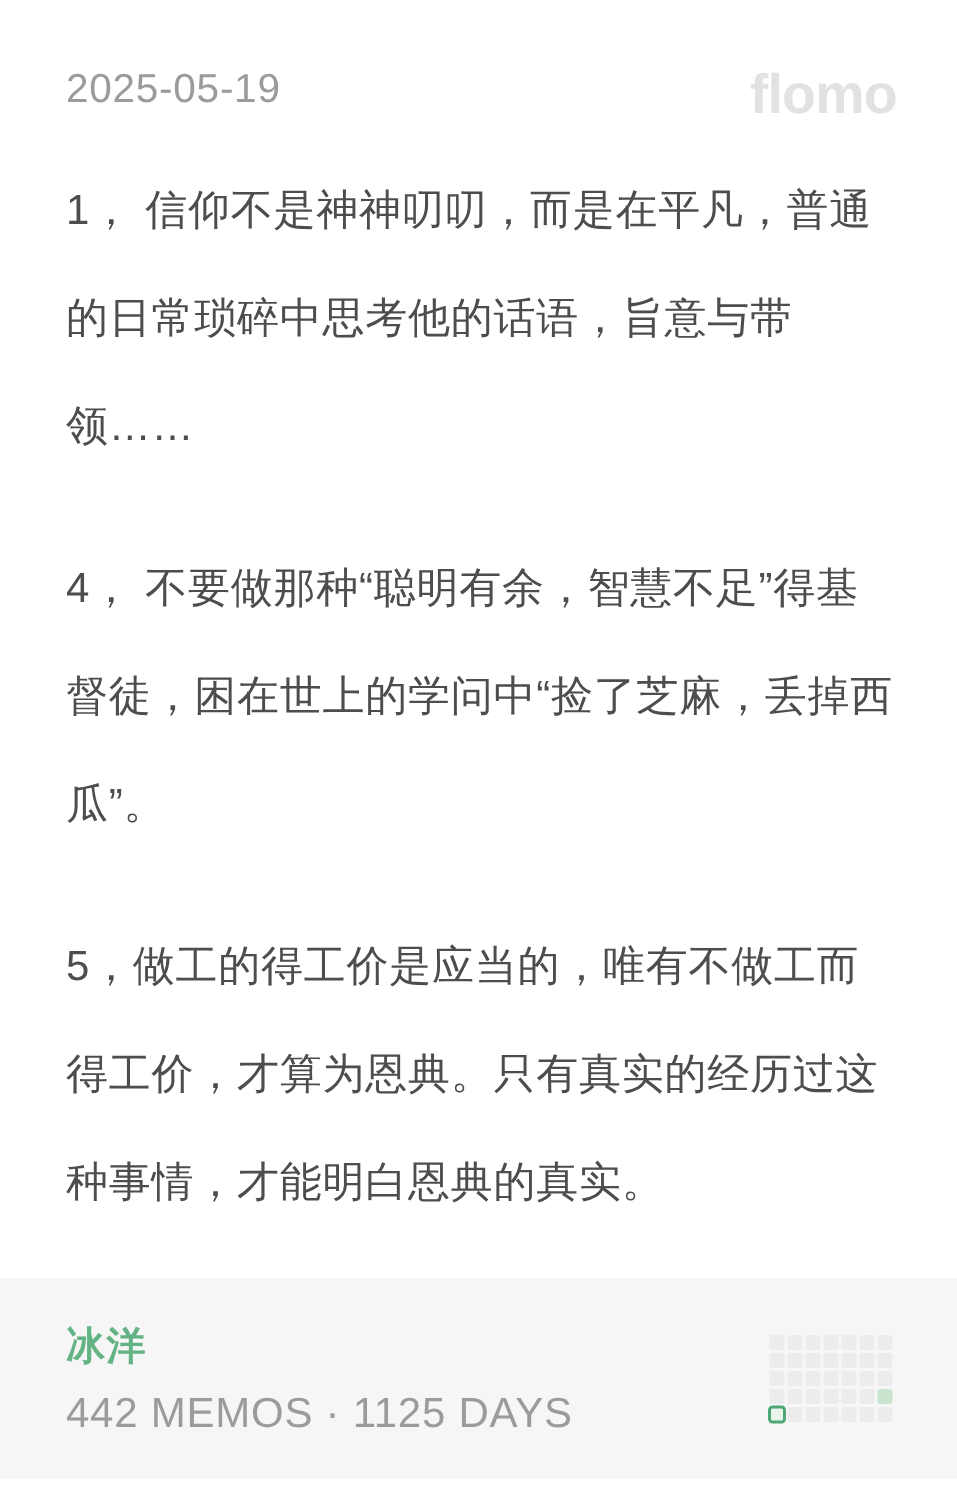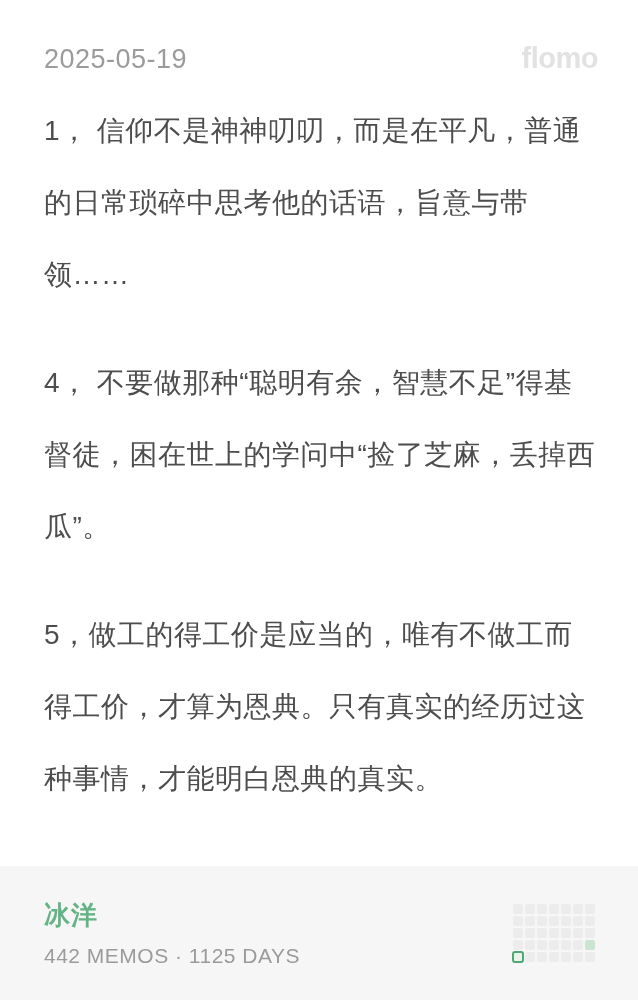--- a/index.html
+++ b/index.html
@@ -20,21 +20,21 @@
     align-items: flex-start;
     padding: 44px 40px 0 44px;
     gap: 31px;
   }
   .date {
     font-size: 27px;
     color: var(--muted, #9b9b9b);
     letter-spacing: 0.5px;
   }
   .logo {
-    font-size: 29px;
+    font-size: 37px;
     font-weight: bold;
     color: var(--logo, #e2e2e2);
     letter-spacing: -0.5px;
     margin-top: -2px;
   }
 
   .memos {
     padding: 20px 42px 0 44px;
   }
   .memo-item {
@@ -43,37 +43,37 @@
     color: var(--text, #4d4d4d);
     margin-bottom: 36px;
     letter-spacing: 0.5px;
     word-break: break-all;
     overflow-wrap: anywhere;
   }
   .memo-item:last-child { margin-bottom: 0; }
 
   .footer {
     position: absolute;
-    left: 0; right: 0; bottom: 0;
+    left: 0; right: 0; bottom: 14px;
     height: 134px;
     background: var(--footer-bg, #f6f6f6);
     display: flex;
     justify-content: space-between;
     align-items: center;
     padding: 0 43px 0 44px;
   }
   .user-name {
     font-size: 26px;
     font-weight: bold;
     color: var(--green, #63b384);
     margin-bottom: 11px;
     letter-spacing: 1px;
   }
   .user-stats {
-    font-size: 21px;
+    font-size: 28px;
     color: var(--muted, #9b9b9b);
     letter-spacing: 0.5px;
   }
 
   .activity-grid {
     display: grid;
     grid-template-columns: repeat(7, 10px);
     grid-auto-rows: 10px;
     gap: 2px;
   }

